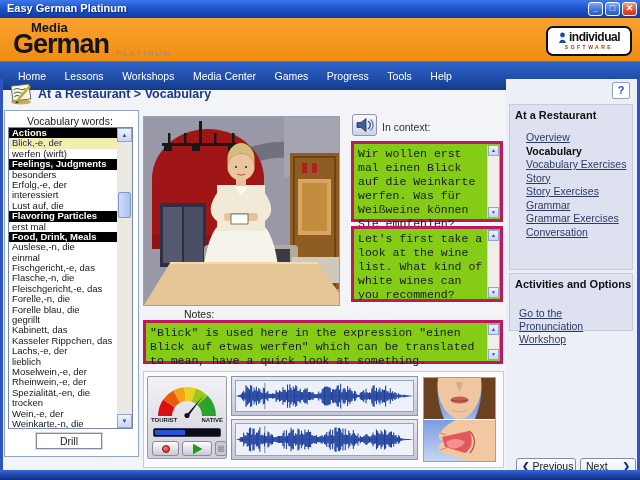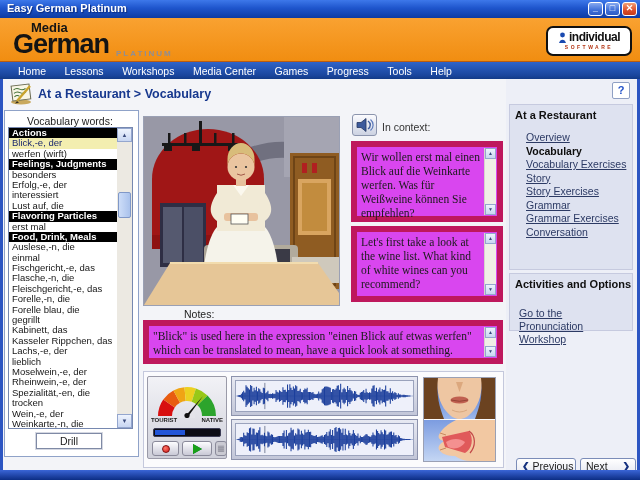--- a/index.html
+++ b/index.html
@@ -19,30 +19,30 @@
     background:linear-gradient(#86a9f0,#3e6fd8 60%,#2f5cc4); color:#fff;
     font-size:9px; line-height:11px; text-align:center; font-weight:bold; cursor:default; }
   .win-btn.close { background:linear-gradient(#f3a075,#dd4f2c 60%,#c43a1a); }
 
   
   .orange { left:0; top:18px; width:640px; height:44px;
     background:linear-gradient(180deg,#f9a231,#f18d11); border-bottom:1px solid #bb5c0e; }
   .logo-easy { left:31px; top:2px; font-size:13px; font-weight:bold; color:#141414; }
   .logo-german { left:13px; top:11px; font-size:27px; font-weight:bold;
     color:#141414; letter-spacing:-1px; }
-  .logo-platinum { left:116px; top:31px; font-size:8px; font-weight:bold;
+  .logo-platinum { left:116px; top:31px; font-size:8px; font-weight:normal;
     color:#8e8e96; letter-spacing:2px; }
   .publisher { right:8px; top:8px; width:86px; height:30px; background:#fff;
     border:2px solid #101010; border-radius:7px; text-align:center; padding-top:2px; }
   .publisher-row { display:flex; align-items:center; justify-content:center; gap:2px; }
   .publisher-name { font-size:12px; font-weight:bold; color:#101010; letter-spacing:-0.5px; }
   .publisher-sub { font-size:5px; font-weight:bold; color:#b23210; letter-spacing:2.5px; }
 
   
-  .navbar { left:0; top:62px; width:640px; height:17px;
+  .navbar { left:0; top:62px; width:640px; height:28px;
     background:linear-gradient(180deg,#2f64c9,#1a459c 80%,#123a86);
     display:flex; align-items:center; }
   .nav-inner { display:flex; justify-content:space-between; width:452px; padding-left:18px; }
   .nav-item { color:#fff; font-size:10.5px; cursor:default; white-space:nowrap; }
 
   
   .frame-left { left:0; top:79px; width:3px; height:391px; background:#2c55c2; }
   .frame-right { right:0; top:79px; width:3px; height:391px; background:#2c55c2; }
   .frame-bottom { left:0; bottom:0; width:640px; height:10px;
     background:linear-gradient(180deg,#3a65d6,#0c2d84); }
@@ -77,21 +77,21 @@
   .drill-btn { left:36px; top:433px; width:66px; height:16px; background:#fff;
     border:1px solid #7f8aa5; outline:1px solid #d5d8e2; font-size:10.5px;
     text-align:center; line-height:14px; color:#222; }
 
   
   .video { left:143px; top:116px; width:197px; height:190px; border:1px solid #9aa0b4; background:#9898a6; }
   .ctx-btn { left:352px; top:114px; width:25px; height:22px;
     background:linear-gradient(#fbfbfe,#ccd2e2); border:1px solid #8b94ad; border-radius:3px;
     display:flex; align-items:center; justify-content:center; }
   .ctx-label { left:382px; top:121px; font-size:10.5px; color:#333; }
-  .txtbox { background:#d946ef; border:6px solid #be185d; font-family:Liberation Serif, serif;
+  .txtbox { background:#84cc16; border:3px solid #be185d; font-family:Liberation Mono, monospace;
     font-size:11.5px; line-height:14px; color:#1a1a1a; }
   .txtbox .txt { position:absolute; left:4px; top:3px; right:15px; }
   .german-box { left:351px; top:141px; width:152px; height:81px; }
   .english-box { left:351px; top:226px; width:152px; height:76px; }
   .mscroll { position:absolute; top:1px; right:1px; bottom:1px; width:12px;
     background:#f0eee6; border-left:1px solid #d6d4ca; }
   .mbtn { position:absolute; left:0; width:11px; height:11px;
     background:linear-gradient(#eef3fd,#c8d6f2); border:1px solid #94a6ce;
     color:#3a4a7c; font-size:5px; text-align:center; line-height:10px; }
   .mbtn.up { top:0; } .mbtn.down { bottom:0; }

